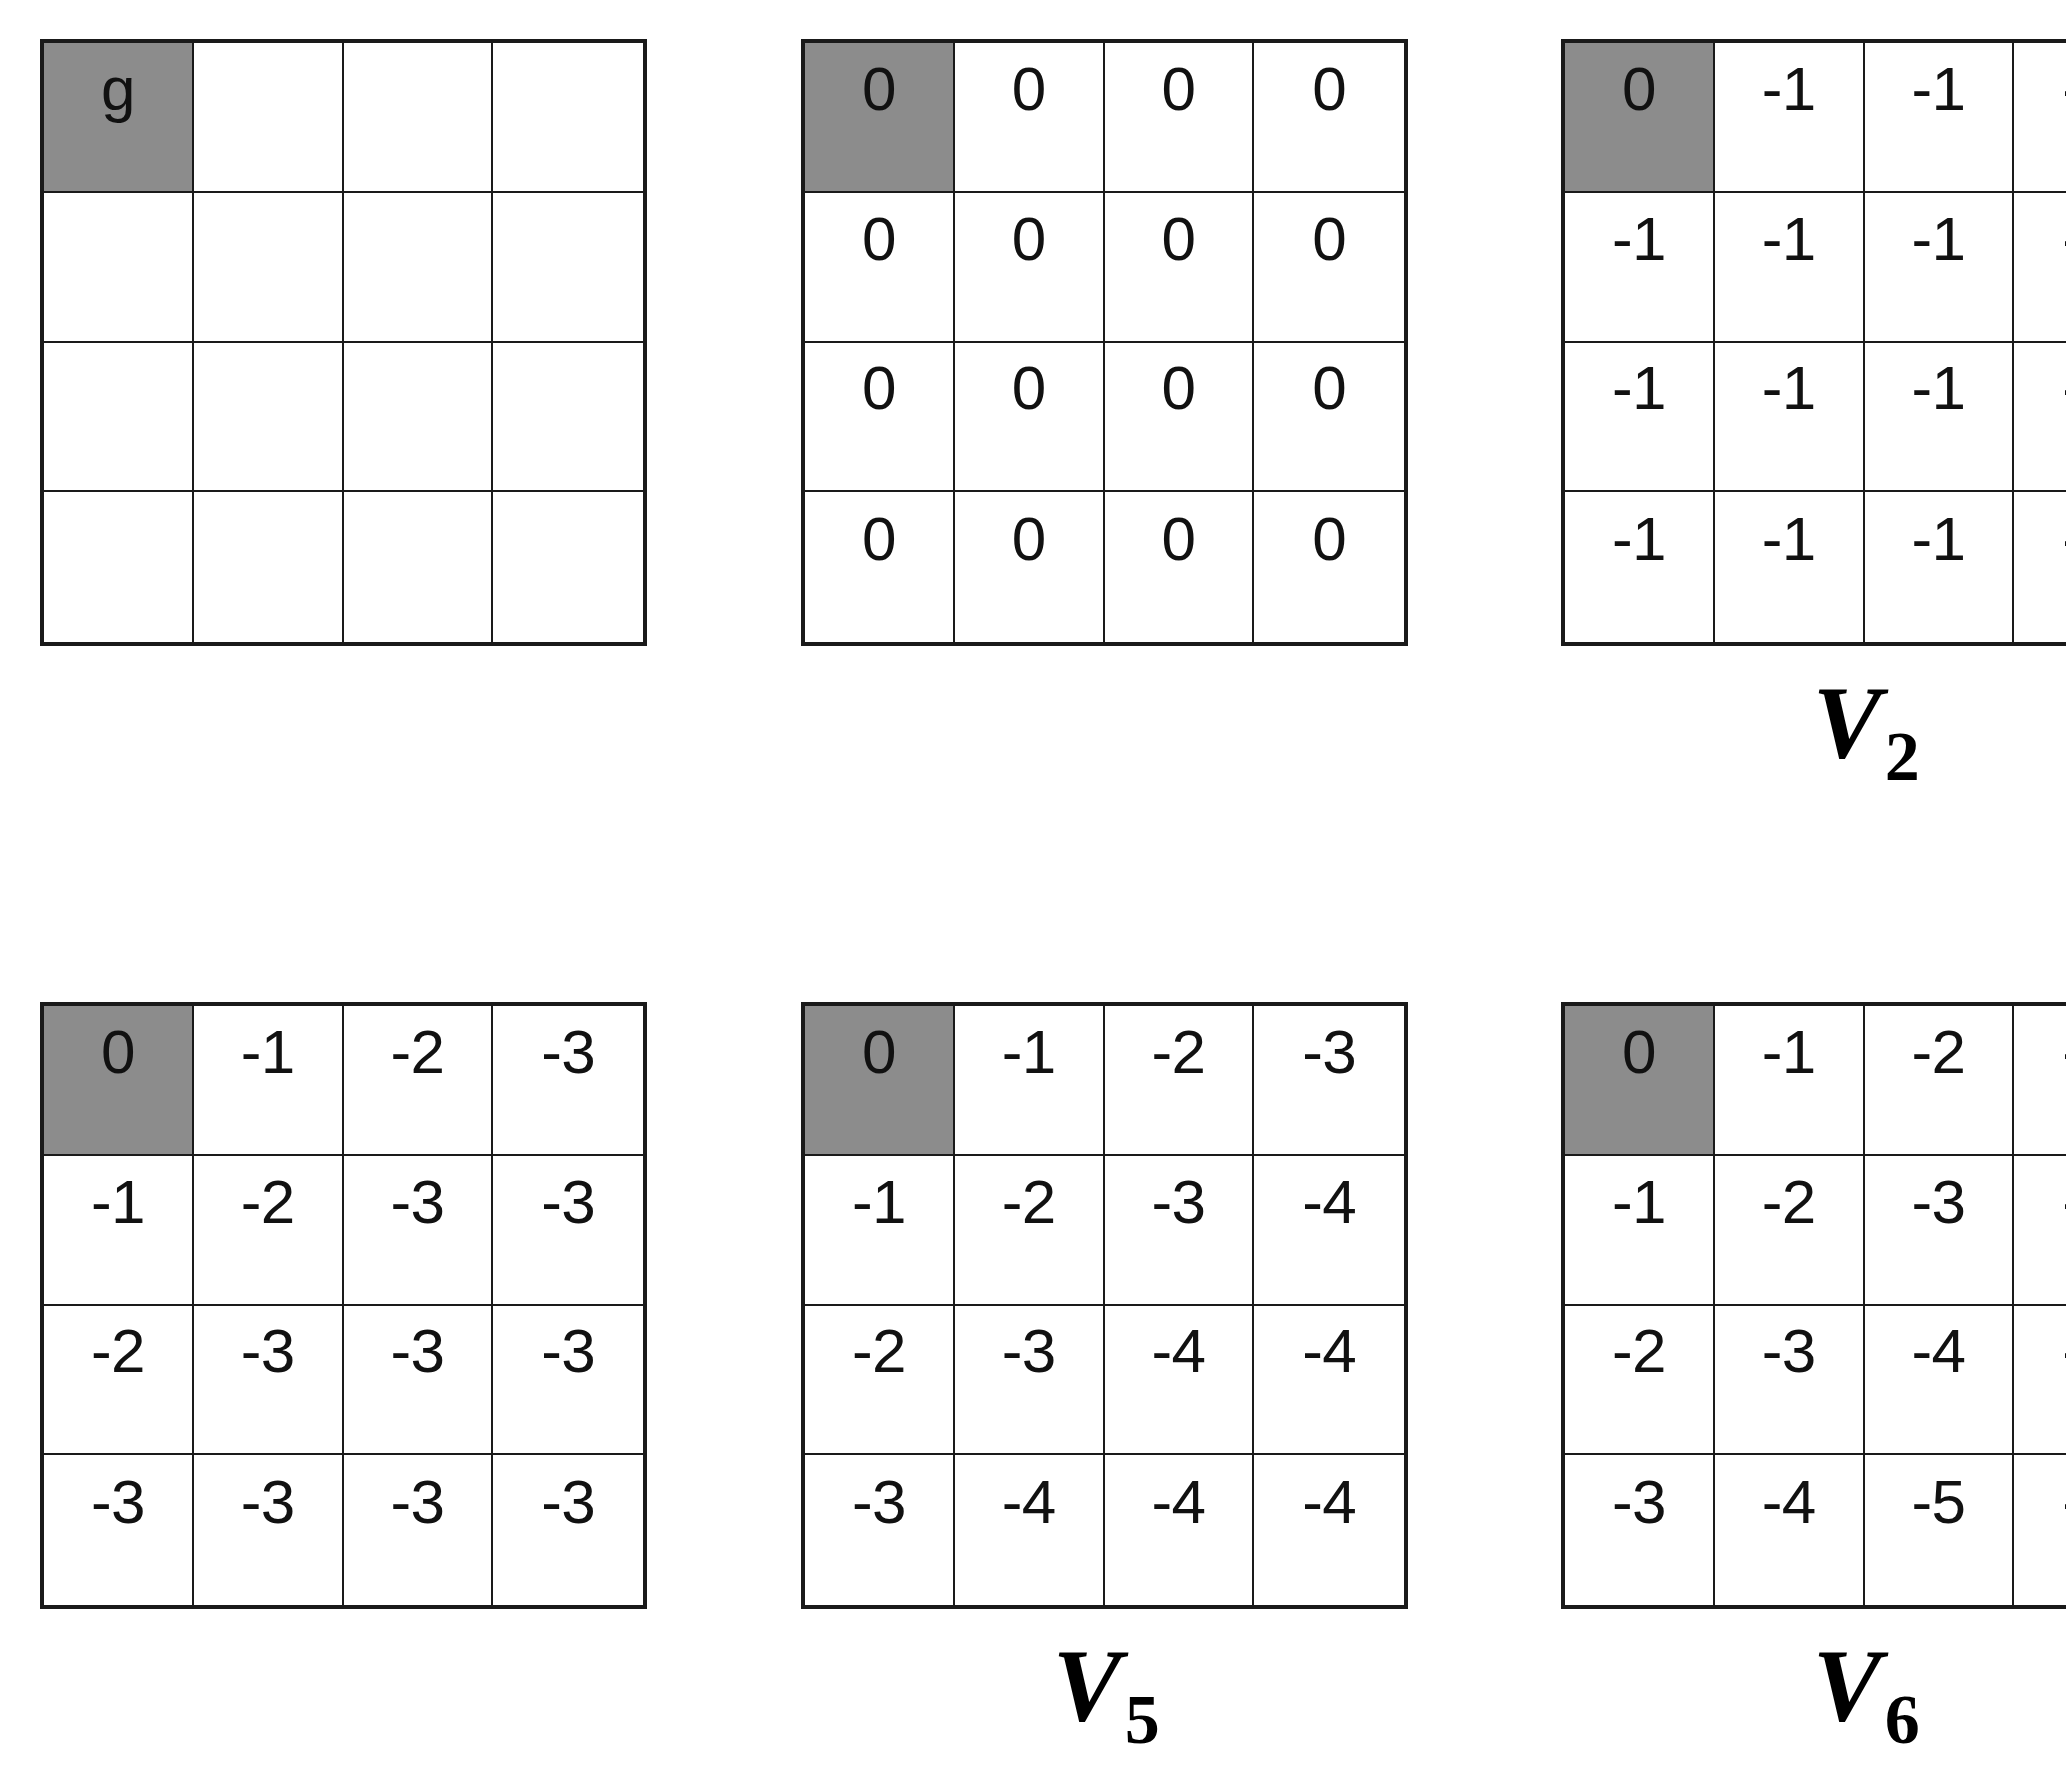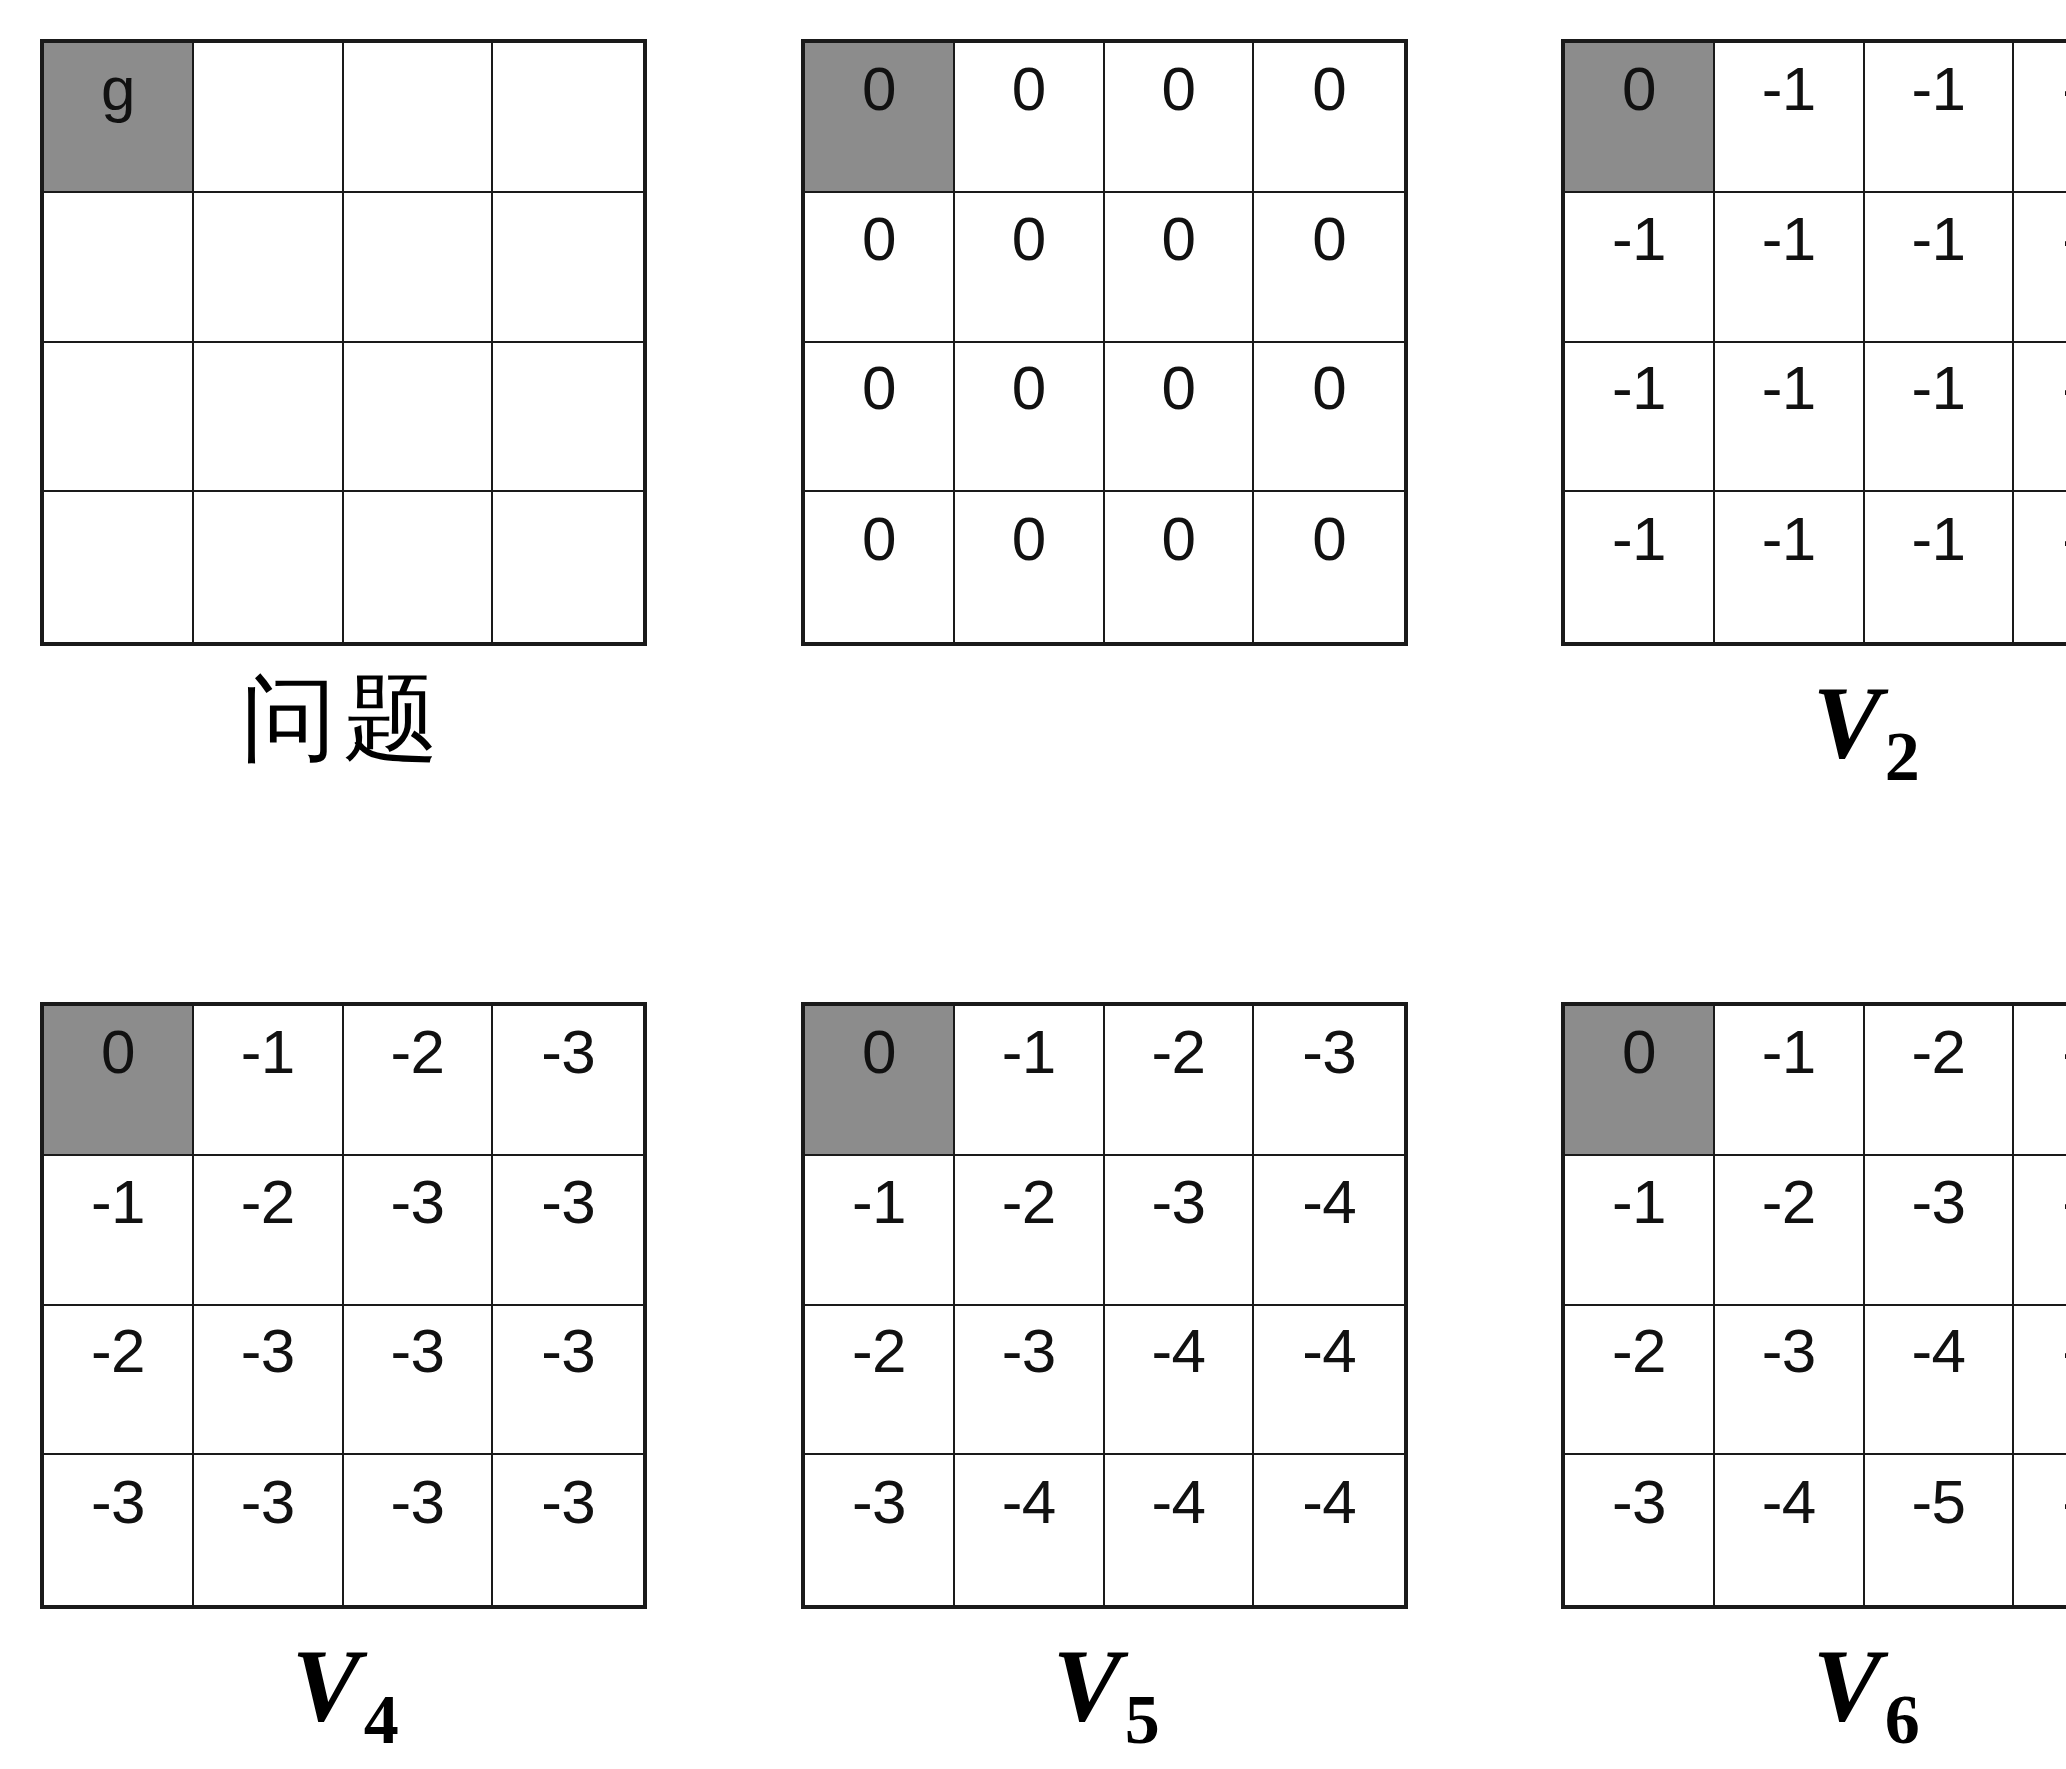--- a/index.html
+++ b/index.html
@@ -146,21 +146,20 @@
         <div class="cell r3">
           <span class="val"></span>
         </div>
         <div class="cell r3">
           <span class="val"></span>
         </div>
         <div class="cell c3 r3">
           <span class="val"></span>
         </div>
       </div>
-      <div class="caption"><span class="cjk">问题</span></div>
     </div>
     <div class="panel" style="left: 801px; top: 39px;">
       <div class="grid">
         <div class="cell shaded">
           <span class="val">0</span>
         </div>
         <div class="cell">
           <span class="val">0</span>
         </div>
         <div class="cell">
@@ -304,21 +303,20 @@
         <div class="cell r3">
           <span class="val">-3</span>
         </div>
         <div class="cell r3">
           <span class="val">-3</span>
         </div>
         <div class="cell c3 r3">
           <span class="val">-3</span>
         </div>
       </div>
-      <div class="caption"><span class="vlab">V</span><span class="vsub">4</span></div>
     </div>
     <div class="panel" style="left: 801px; top: 1002px;">
       <div class="grid">
         <div class="cell shaded">
           <span class="val">0</span>
         </div>
         <div class="cell">
           <span class="val">-1</span>
         </div>
         <div class="cell">

